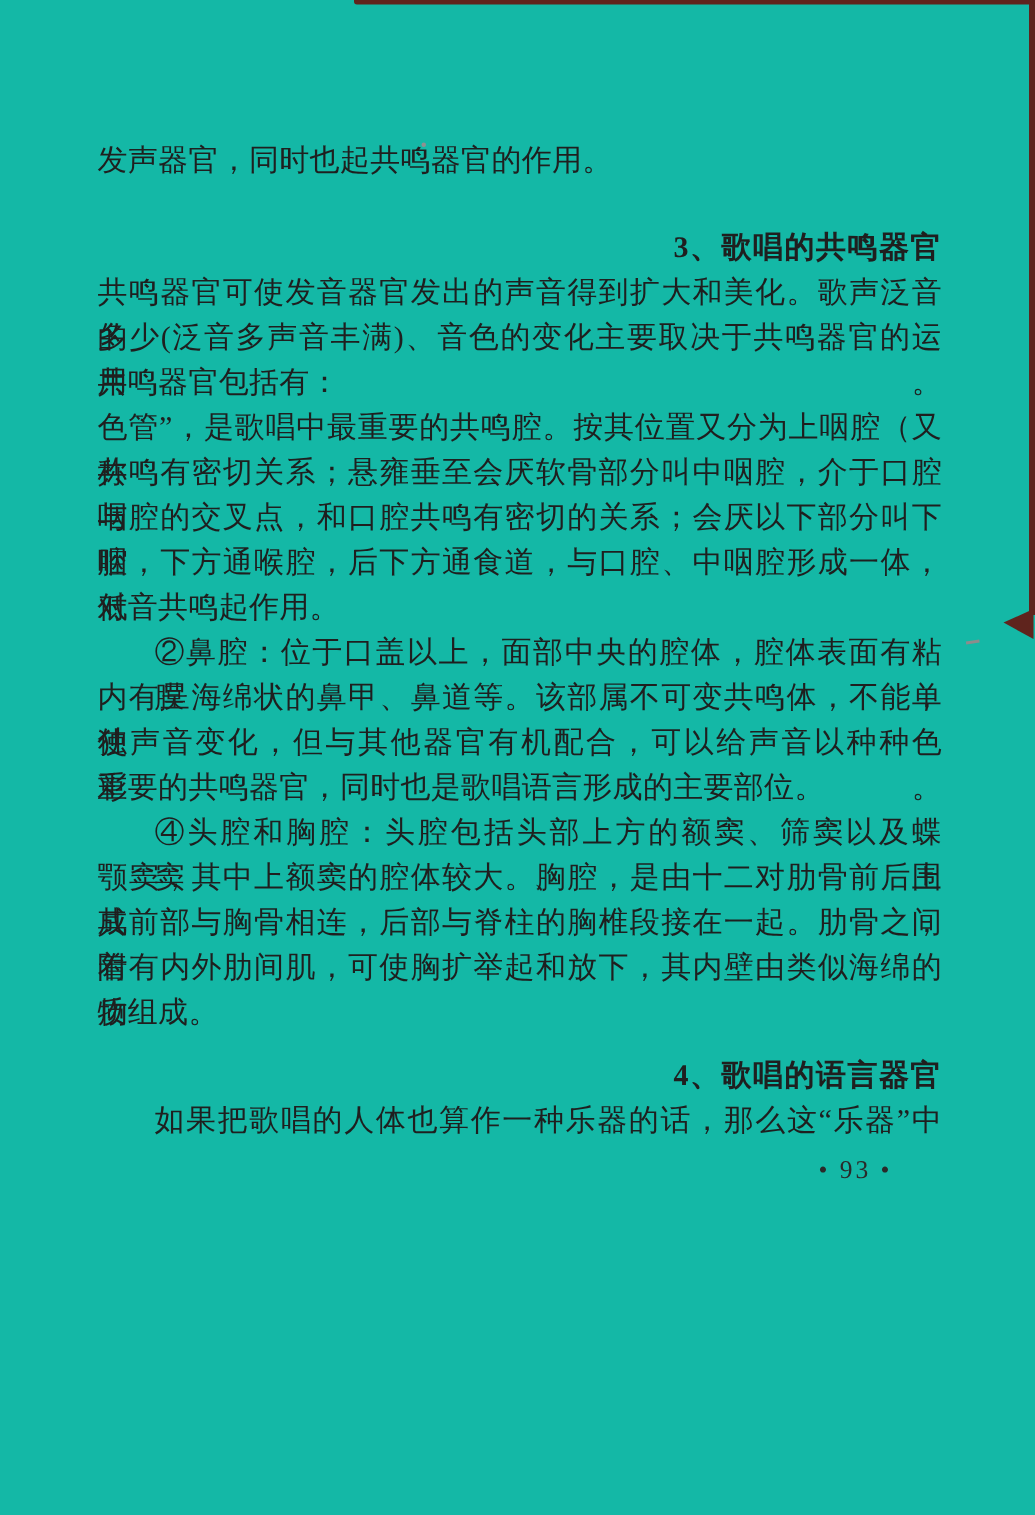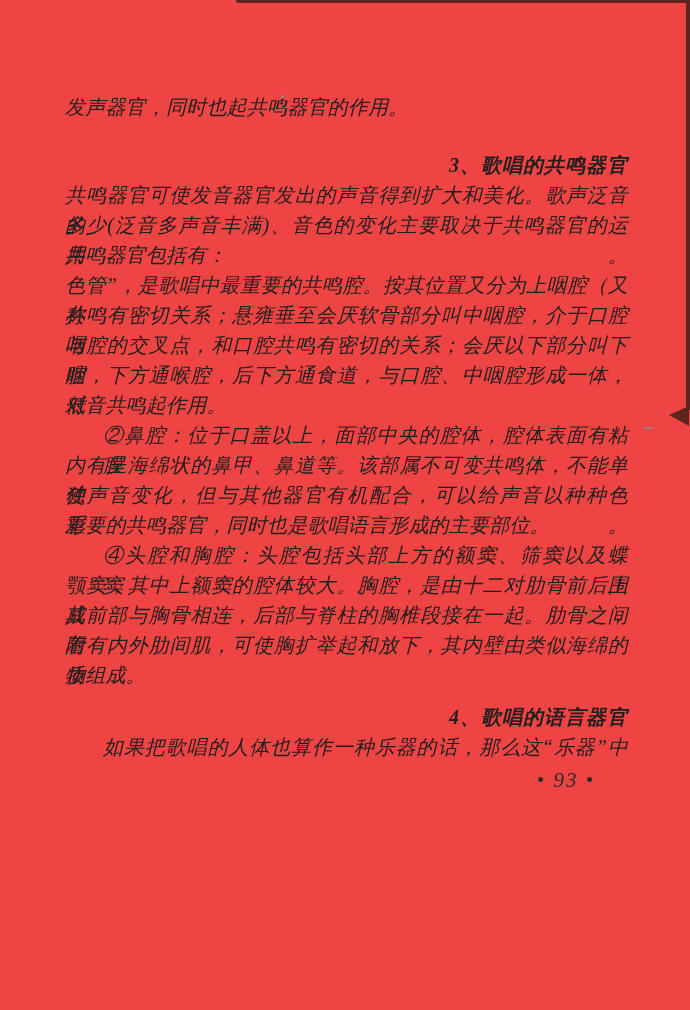--- a/index.html
+++ b/index.html
@@ -36,21 +36,21 @@
     text-justify: inter-character;
   }
   .line.indent { padding-left: 38px; }
   .line.indent.justify { width: 525px; }
   .line.heading { font-weight: bold; letter-spacing: 1px; text-align: right; }
   .spacer { width: 100%; }
   #page-number {
     text-align: right;
     padding-right: 33px;
     margin-top: 3px;
-    font-size: 21px;
+    font-size: 17px;
     letter-spacing: 2px;
     color: #2a2a2a;
   }
   
   #scan-top-edge {
     position: absolute;
     top: 0; left: 236px; right: 0;
     height: 3px;
     border-radius: 0 0 2px 2px;
   }
@@ -78,21 +78,21 @@
     position: absolute;
     left: 281px; top: 95px;
     width: 3px; height: 3px;
     border-radius: 50%;
     background: #909090;
   }
 </style>
 </head>
 <body>
 
-<main id="page" style="color: rgb(31, 31, 31); background: #ef4444; font-style: italic;">
+<main id="page" style="color: rgb(31, 31, 31); background: #14b8a6;">
 
   <div id="scan-top-edge" style="background: rgb(95, 36, 29);"></div>
   <div id="scan-right-edge" style="background: rgb(95, 36, 29);"></div>
   <div id="scan-edge-arrow" style="border-right-color: rgb(95, 36, 29);"></div>
   <div id="speck-dash"></div>
   <div id="speck-dot"></div>
 
   <section id="text-block">
 
     <div class="line">发声器官，同时也起共鸣器官的作用。</div>

